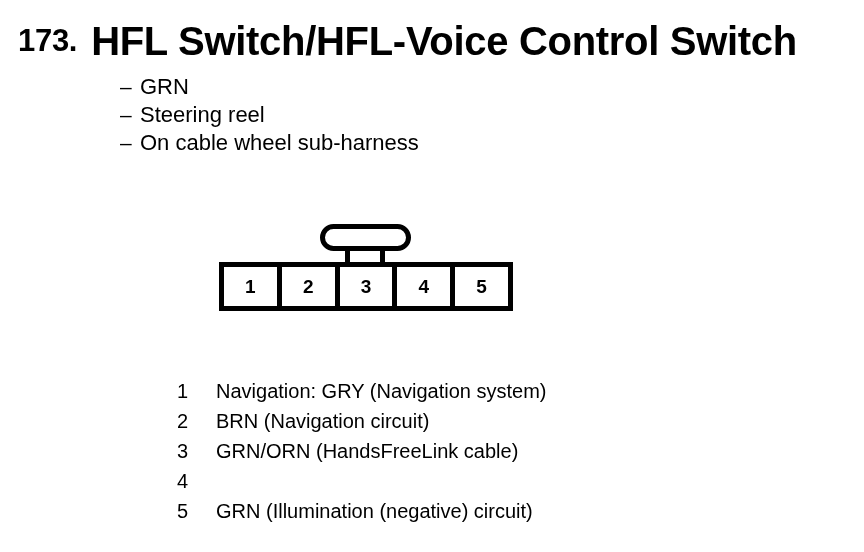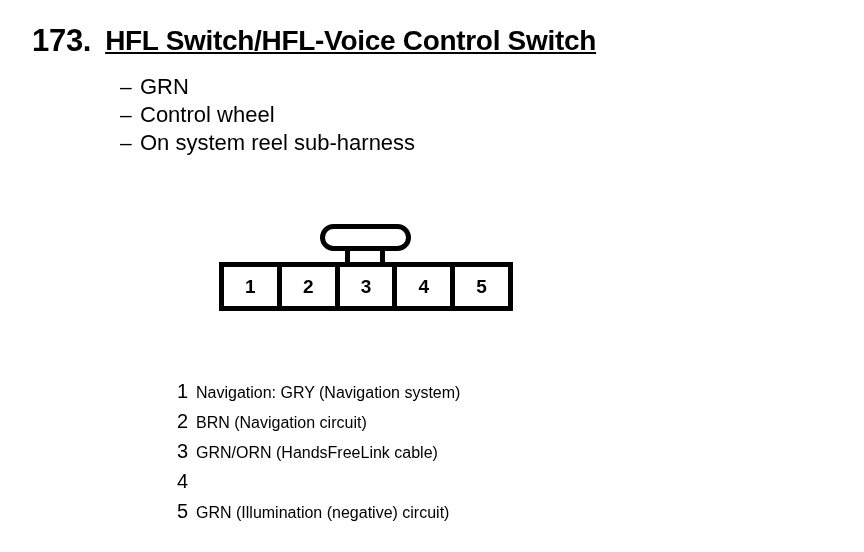--- a/index.html
+++ b/index.html
@@ -17,41 +17,40 @@
     position: relative;
     width: 864px;
     height: 552px;
     background: #ffffff;
     overflow: hidden;
   }
 
   
   .title-block {
     position: absolute;
-    left: 32px;
+    left: 18px;
     top: 22px;
     width: 800px;
     display: flex;
     align-items: flex-start;
   }
   .title-num {
     font-size: 31px;
     font-weight: bold;
     line-height: 38px;
     letter-spacing: -0.3px;
     white-space: nowrap;
   }
   .title-text {
-    font-size: 28px;
+    font-size: 40px;
     font-weight: bold;
     line-height: 38px;
     letter-spacing: -0.3px;
     margin-left: 14px;
     white-space: nowrap;
-    text-decoration: underline;
   }
 
   
   .dash-list {
     position: absolute;
     left: 120px;
     top: 73px;
     width: 600px;
   }
   .dash-row {
@@ -151,48 +150,48 @@
     height: 30px;
   }
   .legend-num {
     width: 48px;
     flex: 0 0 48px;
     text-align: right;
     font-size: 20px;
     line-height: 30px;
   }
   .legend-desc {
-    font-size: 16px;
+    font-size: 20px;
     line-height: 30px;
-    margin-left: 8px;
+    margin-left: 28px;
     white-space: nowrap;
   }
 </style>
 </head>
 <body>
 
 <div id="page">
 
   <div class="title-block">
     <span class="title-num">173.</span>
     <span class="title-text">HFL Switch/HFL-Voice Control Switch</span>
   </div>
 
   <div class="dash-list">
     <div class="dash-row">
       <span class="dash-mark">–</span>
       <span class="dash-label">GRN</span>
     </div>
     <div class="dash-row">
       <span class="dash-mark">–</span>
-      <span class="dash-label">Control wheel</span>
+      <span class="dash-label">Steering reel</span>
     </div>
     <div class="dash-row">
       <span class="dash-mark">–</span>
-      <span class="dash-label">On system reel sub-harness</span>
+      <span class="dash-label">On cable wheel sub-harness</span>
     </div>
   </div>
 
   <div class="connector">
     <div class="latch"></div>
     <div class="latch-neck-left"></div>
     <div class="latch-neck-right"></div>
     <div class="body">
       <div class="cell">
         <span class="cell-num">1</span>

